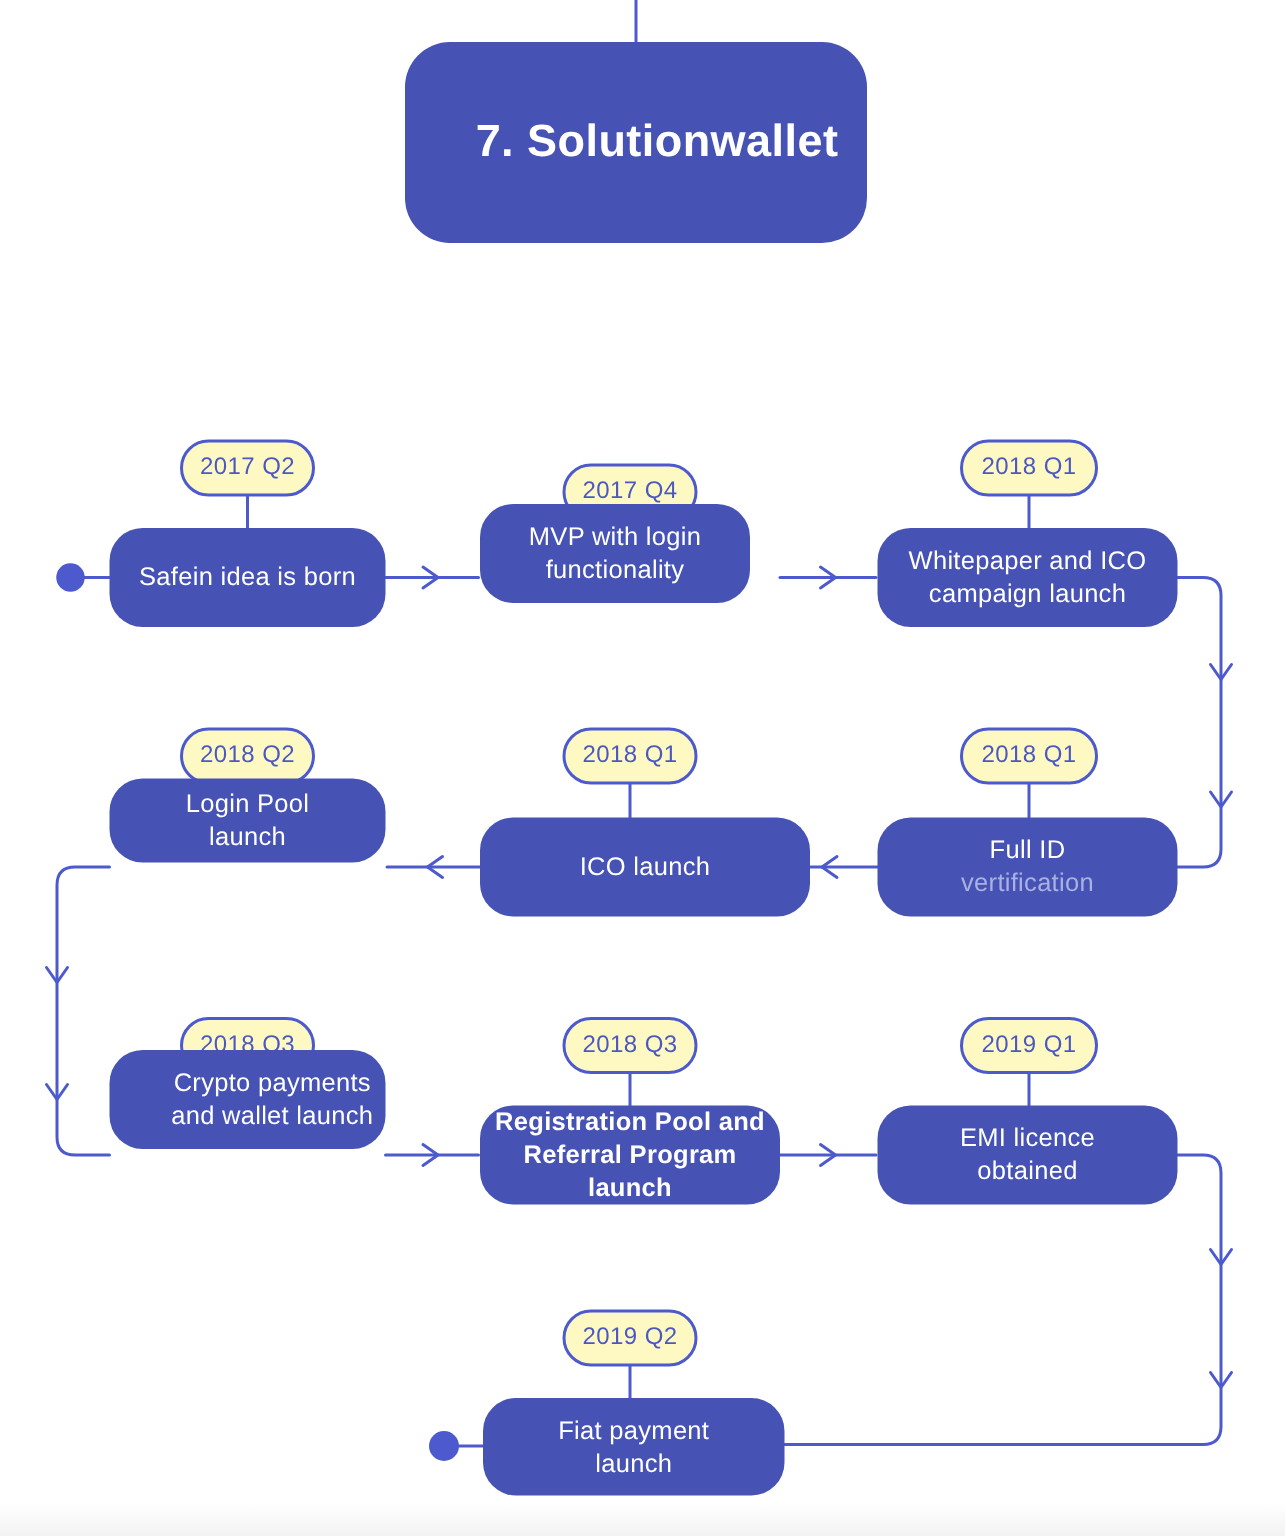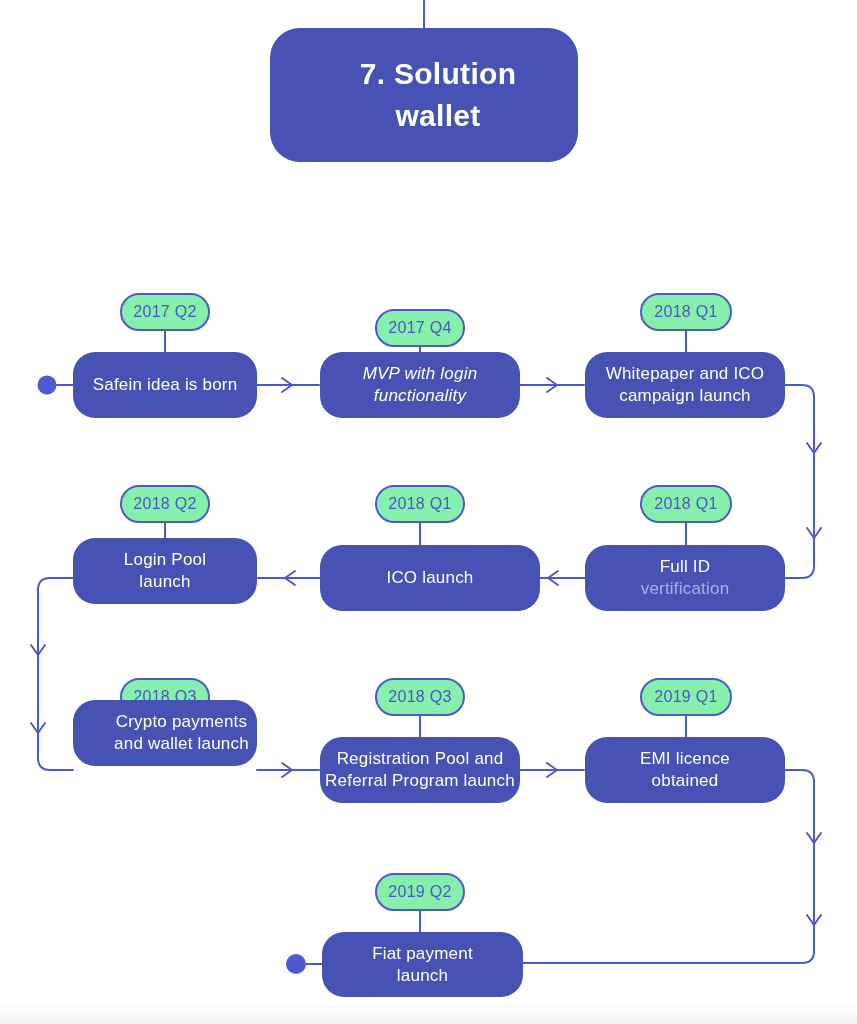--- a/index.html
+++ b/index.html
@@ -14,31 +14,31 @@
   body{font-family:"Liberation Sans","DejaVu Sans",sans-serif;}
   .canvas{
     position:relative;width:857px;height:1024px;background:var(--bg);overflow:hidden;
   }
   .svg-layer{position:absolute;left:0;top:0;width:857px;height:1024px;}
   .stroke{stroke:var(--line);stroke-width:2;fill:none;stroke-linecap:round;stroke-linejoin:round;}
   .dot{fill:var(--line);stroke:none;}
   .title-box{
     position:absolute;left:270px;top:28px;width:308px;height:134px;
     background:var(--primary);border-radius:30px;
-    display:flex;flex-direction:column;align-items:center;justify-content:center;
+    display:flex;flex-direction:row;align-items:center;justify-content:center;
     color:#fff;font-size:30px;font-weight:bold;line-height:42px;letter-spacing:.3px;padding-left:28px;
   }
   .node{
     position:absolute;background:var(--primary);border-radius:22px;
     display:flex;flex-direction:column;align-items:center;justify-content:center;
     color:#fff;font-size:17px;line-height:22px;text-align:center;letter-spacing:.2px;
   }
   .node .muted{color:var(--muted);}
   .badge{
-    position:absolute;height:38px;background:#86efac;border:2px solid var(--line);
+    position:absolute;height:38px;background:#fef9c3;border:2px solid var(--line);
     border-radius:19px;display:flex;align-items:center;justify-content:center;
     color:var(--badge-text);font-size:16px;letter-spacing:.3px;text-align:right;
   }
   .bottom-strip{
     position:absolute;left:0;bottom:0;width:857px;height:22px;
     background:linear-gradient(to bottom, rgba(0,0,0,0), rgba(0,0,0,0.05));
   }
 </style>
 </head>
 <body>
@@ -126,44 +126,44 @@
   <div class="badge" style="left:640px;top:678px;width:92px;">
       <span>2019 Q1</span>
     </div>
   <div class="badge" style="left:375px;top:873px;width:90px;">
       <span>2019 Q2</span>
     </div>
 
   <div class="node" style="left:73px;top:352px;width:184px;height:66px;">
     <div>Safein idea is born</div>
   </div>
-  <div class="node" style="left:320px;top:352px;width:200px;height:66px;font-style:italic;">
+  <div class="node" style="left:320px;top:336px;width:180px;height:66px;">
     <div>MVP with login</div>
     <div>functionality</div>
   </div>
   <div class="node" style="left:585px;top:352px;width:200px;height:66px;">
     <div>Whitepaper and ICO</div>
     <div>campaign launch</div>
   </div>
   <div class="node" style="left:585px;top:545px;width:200px;height:66px;">
     <div>Full ID</div>
     <div class="muted">vertification</div>
   </div>
   <div class="node" style="left:320px;top:545px;width:220px;height:66px;">
     <div>ICO launch</div>
   </div>
-  <div class="node" style="left:73px;top:538px;width:184px;height:66px;">
+  <div class="node" style="left:73px;top:519px;width:184px;height:56px;">
     <div>Login Pool</div>
     <div>launch</div>
   </div>
   <div class="node" style="left:73px;top:700px;width:184px;height:66px;padding-left:33px;">
     <div>Crypto payments</div>
     <div>and wallet launch</div>
   </div>
-  <div class="node" style="left:320px;top:737px;width:200px;height:66px;">
+  <div class="node" style="left:320px;top:737px;width:200px;height:66px;font-weight:bold;">
     <div>Registration Pool and</div>
     <div>Referral Program launch</div>
   </div>
   <div class="node" style="left:585px;top:737px;width:200px;height:66px;">
     <div>EMI licence</div>
     <div>obtained</div>
   </div>
   <div class="node" style="left:322px;top:932px;width:201px;height:65px;">
     <div>Fiat payment</div>
     <div>launch</div>

